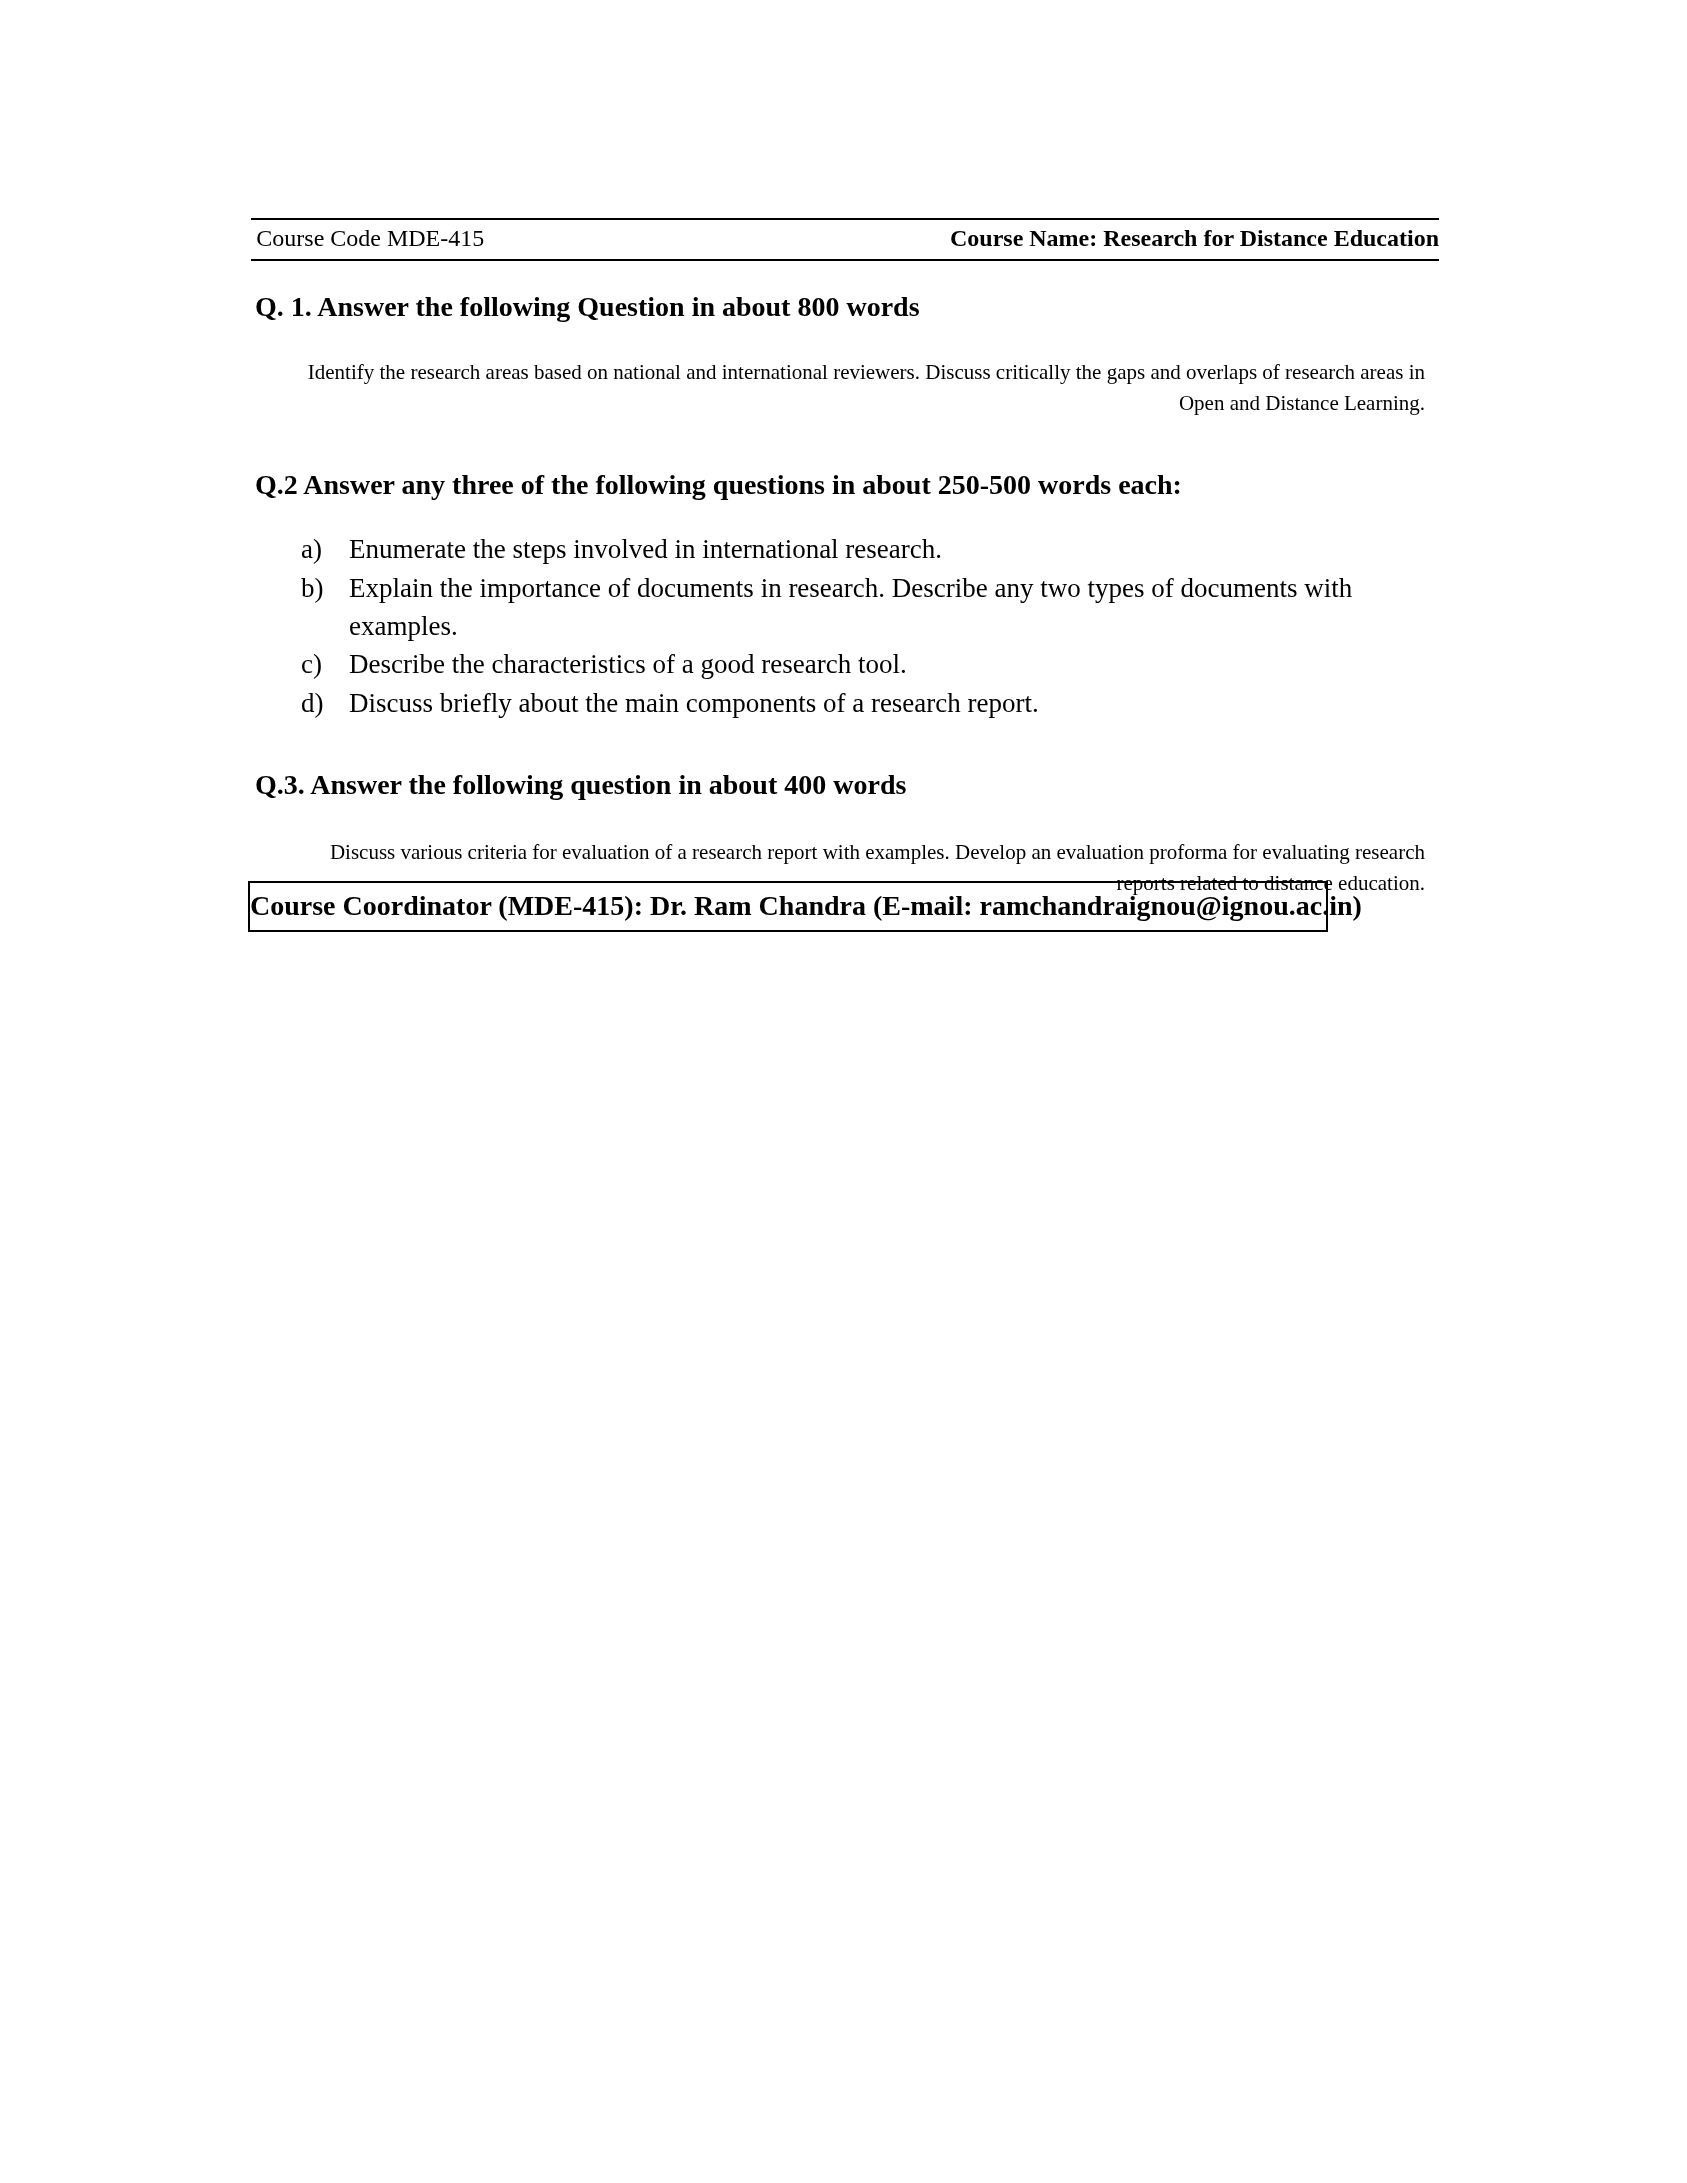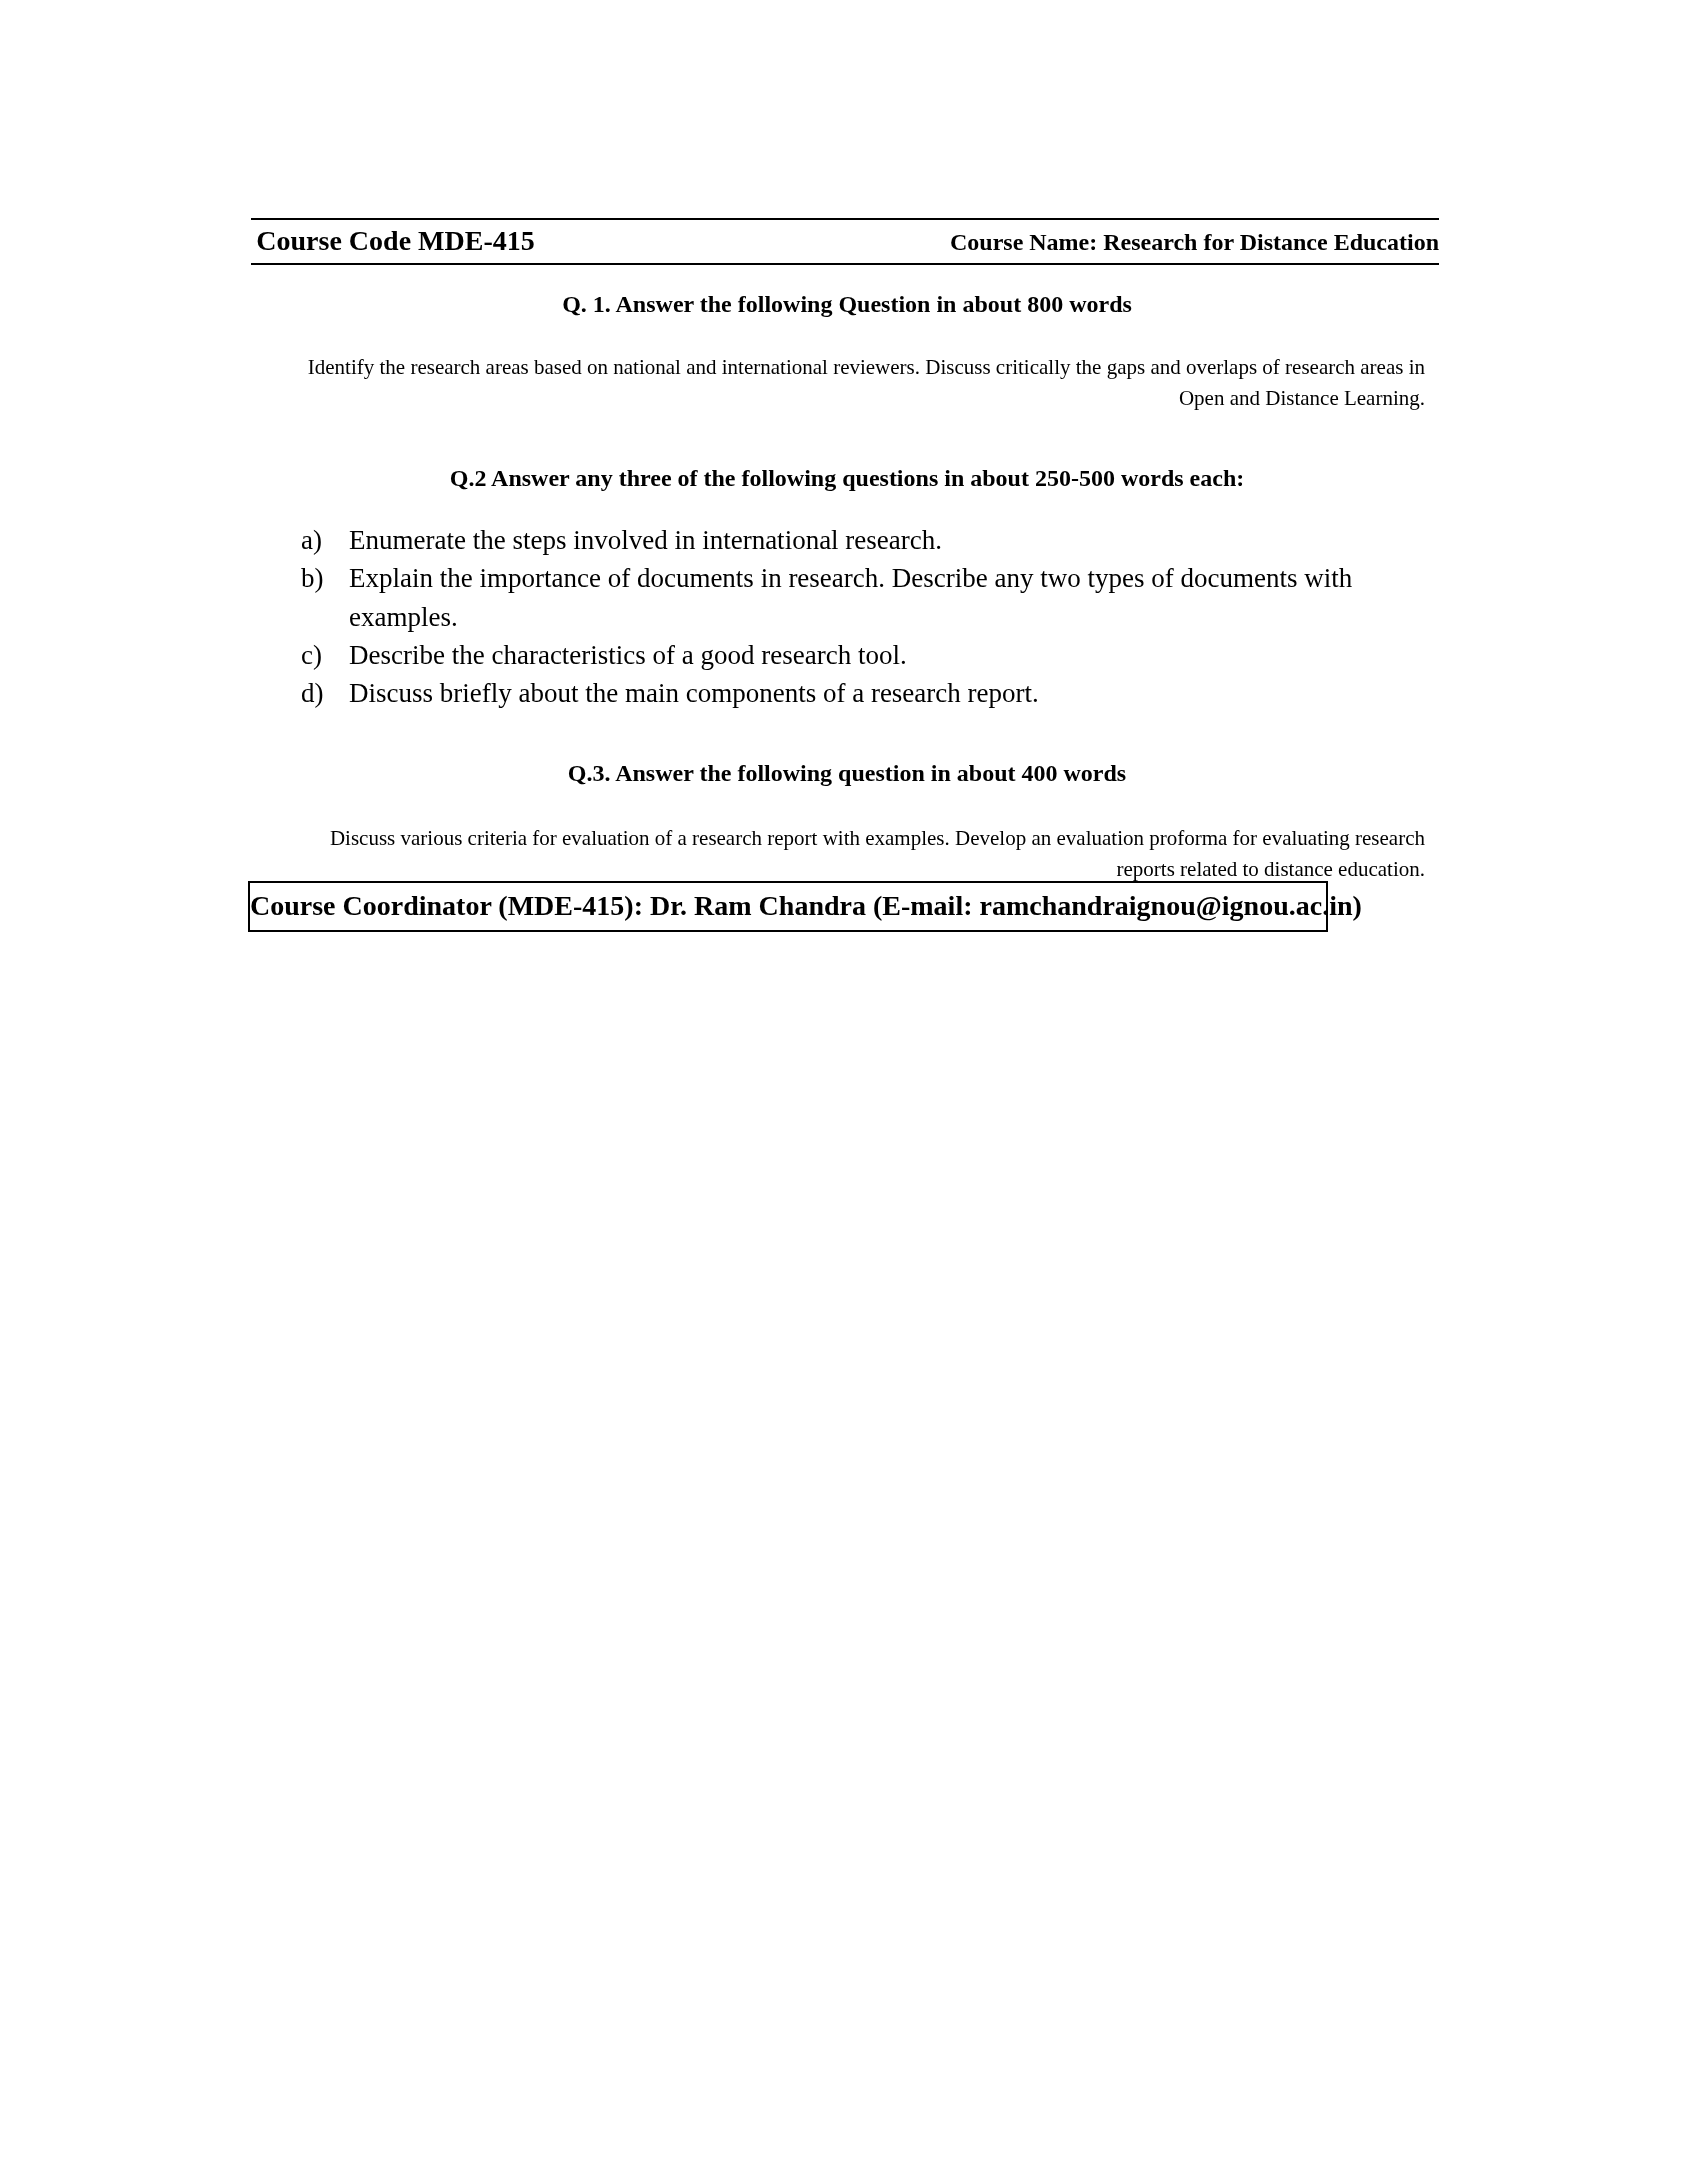--- a/index.html
+++ b/index.html
@@ -34,22 +34,22 @@
     top: 218px;
     width: 1188px;
     border-top: 2.6px solid #000;
     border-bottom: 2px solid #000;
     box-sizing: border-box;
     padding: 5.3px 0 6.6px 0;
     display: flex;
     align-items: baseline;
   }
   .header-course-code {
-    font-weight: bold;
-    font-size: 28px;
+    font-weight: normal;
+    font-size: 24px;
     line-height: 1.12;
     padding-left: 5.3px;
     white-space: nowrap;
   }
   .header-course-name {
     font-weight: bold;
     font-size: 24px;
     line-height: 1.12;
     margin-left: auto;
     white-space: nowrap;
@@ -58,25 +58,24 @@
   
   .content {
     position: absolute;
     left: 255px;
     top: 278px;
     width: 1184px;
   }
 
   .q-heading {
     font-weight: bold;
-    font-size: 24px;
+    font-size: 28px;
     line-height: 1.18;
     margin: 0;
     padding: 0;
-    text-align: center;
   }
   .q-heading.h1 { margin-top: 12px; }
   .q-heading.h2 { margin-top: 50px; }
   .q-heading.h3 { margin-top: 46px; }
 
   .q-para {
     font-size: 21px;
     line-height: 1.46;
     margin: 14px;
     padding: 0;

